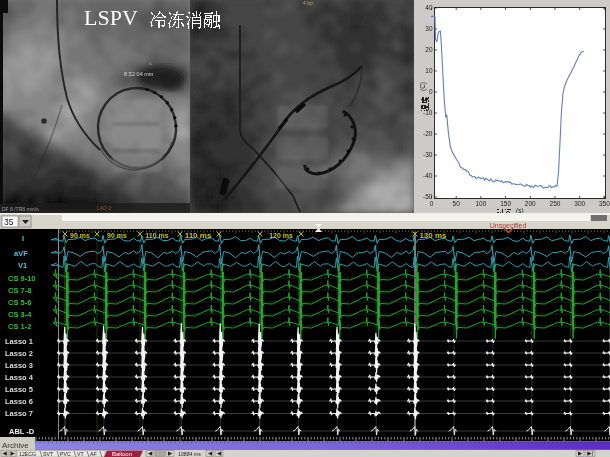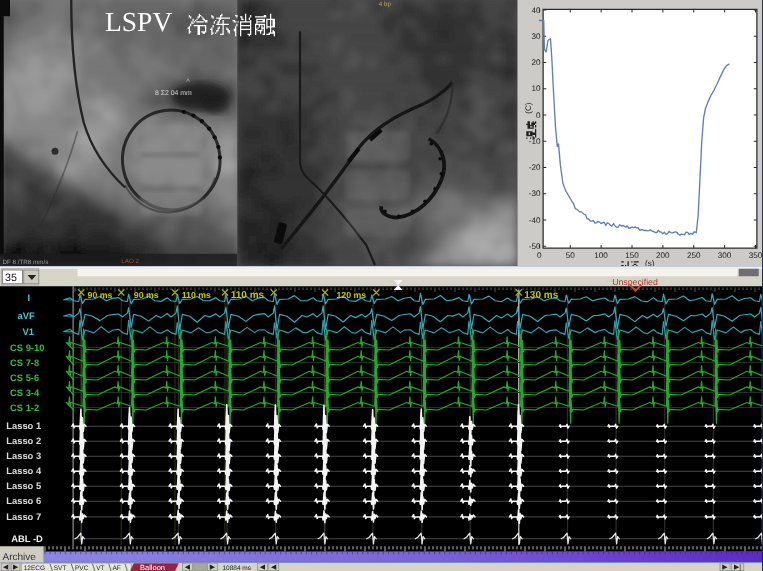--- a/index.html
+++ b/index.html
@@ -1,14 +1,14 @@
 <!DOCTYPE html>
 <html><head><meta charset="utf-8"><style>
 html,body{margin:0;padding:0;background:#000;}
-#root{position:relative;width:610px;height:457px;overflow:hidden;background:#1d4ed8;font-family:"Liberation Sans",sans-serif;}
+#root{position:relative;width:610px;height:457px;overflow:hidden;background:#ec4899;font-family:"Liberation Sans",sans-serif;}
 svg{display:block}
 </style></head><body>
 <div id="root">
 <svg width="610" height="213" style="position:absolute;left:0;top:0">
       <defs>
         <filter id="mb" x="-5%" y="-5%" width="110%" height="110%">
           <feGaussianBlur stdDeviation="3.2"></feGaussianBlur>
         </filter>
         <filter id="b3">
           <feGaussianBlur stdDeviation="3"></feGaussianBlur>

